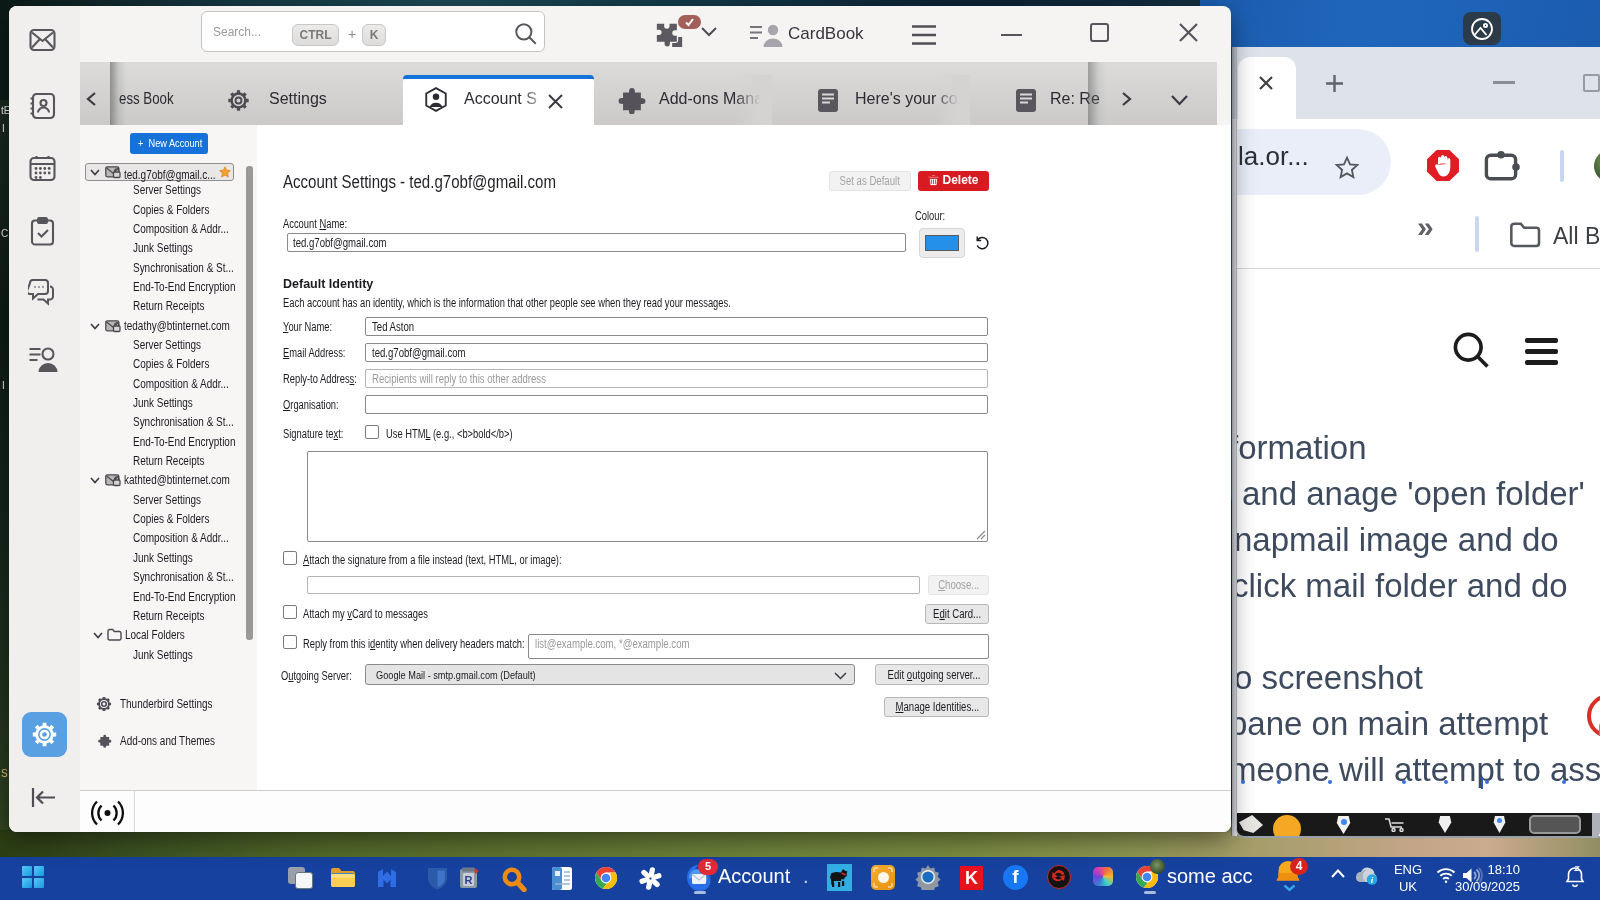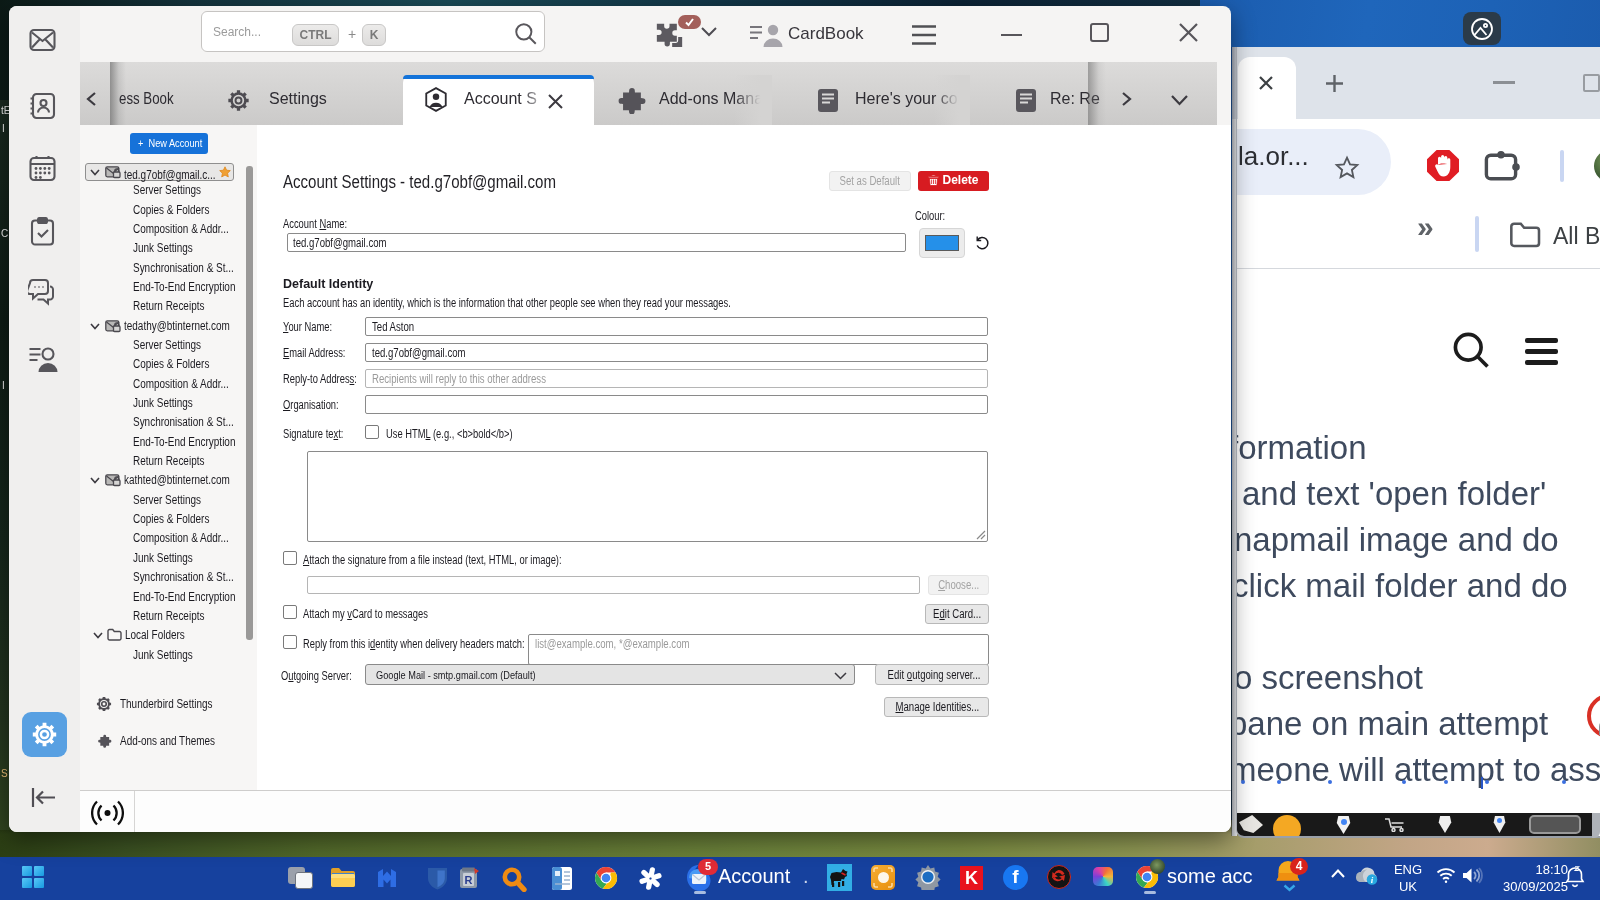--- a/index.html
+++ b/index.html
@@ -79,21 +79,21 @@
   <svg class="a" style="left:212px;top:281px" width="44" height="44" viewBox="0 0 24 24" fill="none" stroke="#1c1c1c" stroke-width="2">
       <circle cx="10.5" cy="10.5" r="7"></circle>
       <path d="M15.7 15.7 L21 21"></path>
     </svg>
   <div class="a" style="left:288px;top:291px;width:33px;height:4.5px;background:#1c1c1c;border-radius:2px"></div>
   <div class="a" style="left:288px;top:302px;width:33px;height:4.5px;background:#1c1c1c;border-radius:2px"></div>
   <div class="a" style="left:288px;top:313px;width:33px;height:4.5px;background:#1c1c1c;border-radius:2px"></div>
 
   <div class="a" style="left:0;top:0;width:364px;font-size:33px;color:#3e4a5e;white-space:nowrap">
     <span class="a" style="left:-8px;top:382px">formation</span>
-    <span class="a" style="left:5px;top:428px">and text 'open folder'</span>
+    <span class="a" style="left:5px;top:428px">and anage 'open folder'</span>
     <span class="a" style="left:-3px;top:474px">napmail image and do</span>
     <span class="a" style="left:-5px;top:520px">click mail folder and do</span>
     <span class="a" style="left:-3px;top:612px">o screenshot</span>
     <span class="a" style="left:-8px;top:658px">pane on main attempt</span>
     <span class="a" style="left:-8px;top:704px">meone will attempt to ass</span>
   </div>
 
   <div class="a" style="left:350px;top:647px;width:44px;height:44px;border-radius:50%;background:#fff;border:4px solid #d93025"></div>
   <div class="a" style="left:362px;top:672px;width:26px;height:16px;background:#8a8f96;border-radius:8px 8px 0 0"></div>
 
@@ -257,21 +257,21 @@
   <div class="a" style="left:1390px;top:4px;width:36px;height:34px;color:#fff;font-size:13px;text-align:center;line-height:17px">ENG<br>UK</div>
   <svg class="a" style="left:1436px;top:10px" width="20" height="16" viewBox="0 0 20 16" fill="none" stroke="#fff" stroke-width="1.9">
       <path d="M1.5 5.5 a12.5 12.5 0 0 1 17 0 M4.3 8.8 a8.5 8.5 0 0 1 11.4 0 M7.1 12 a4.5 4.5 0 0 1 5.8 0"></path>
       <circle cx="10" cy="14.8" r="1.2" fill="#fff" stroke="none"></circle>
     </svg>
   <svg class="a" style="left:1462px;top:10px" width="22" height="17" viewBox="0 0 22 17">
       <path d="M1 6 h3.5 L9.5 1.5 V15.5 L4.5 11 H1 Z" fill="#fff"></path>
       <path d="M12 5 a4.5 4.5 0 0 1 0 7 M14.5 2.5 a8 8 0 0 1 0 12" stroke="#ffffff88" stroke-width="1.8" fill="none"></path>
       <path d="M17 1 a11 11 0 0 1 0 15" stroke="#ffffff44" stroke-width="1.8" fill="none"></path>
     </svg>
-  <div class="a" style="left:1492px;top:4px;width:76px;height:34px;color:#fff;font-size:13px;text-align:right;line-height:17px">18:10<br>30/09/2025</div>
+  <div class="a" style="left:1444px;top:4px;width:76px;height:34px;color:#fff;font-size:13px;text-align:right;line-height:17px">18:10<br>30/09/2025</div>
   <svg class="a" style="left:1564px;top:9px" width="22" height="23" viewBox="0 0 22 23" fill="none" stroke="#fff" stroke-width="1.6">
       <path d="M11 2 a6.5 6.5 0 0 1 6.5 6.5 V13 l1.5 2.5 H3 L4.5 13 V8.5 A6.5 6.5 0 0 1 11 2 Z M8.5 18.5 a2.6 2.6 0 0 0 5 0"></path>
       <path d="M12 5 h5 l-5 5 h5" stroke-width="1.4" fill="none" transform="translate(2 -3) scale(.75)"></path>
     </svg>
 </div>
 
 <div class="a" id="tb" style="left:9px;top:6px;width:1222px;height:826px;background:#f5f4f3;border-radius:8px;box-shadow:0 8px 24px rgba(0,0,0,.45);overflow:hidden">
 
   <div class="a" style="left:192px;top:5px;width:344px;height:41px;background:#fff;border:1px solid #c6c4c2;border-radius:6px">
     <span class="a" style="left:11px;top:13px;font-size:12px;color:#9b9b9b">Search...</span>
@@ -529,21 +529,21 @@
     </div>
     <div class="a" style="left:26px;top:426px;width:14px;height:14px;border:1.4px solid #7a7a7a;border-radius:2px;background:#fff"></div>
     <div class="a sx" style="left:46px;top:428px"><u>A</u>ttach the signature from a file instead (text, HTML, or image):</div>
     <div class="a" style="left:50px;top:451px;width:613px;height:18px;border:1px solid #b5b5b5;border-radius:2px"></div>
     <div class="a" style="left:671px;top:450px;width:61px;height:20px;background:#f2f2f2;border:1px solid #e4e4e4;border-radius:3px;color:#a3a3a3;text-align:center;line-height:19px;white-space:nowrap"><span class="sc"><u>C</u>hoose...</span></div>
     <div class="a" style="left:26px;top:480px;width:14px;height:14px;border:1.4px solid #7a7a7a;border-radius:2px;background:#fff"></div>
     <div class="a sx" style="left:46px;top:482px">Attach my <u>v</u>Card to messages</div>
     <div class="a" style="left:668px;top:479px;width:64px;height:20px;background:#e8e8e8;border:1px solid #b8b8b8;border-radius:3px;text-align:center;line-height:19px;white-space:nowrap"><span class="sc">E<u>d</u>it Card...</span></div>
     <div class="a" style="left:26px;top:510px;width:14px;height:14px;border:1.4px solid #7a7a7a;border-radius:2px;background:#fff"></div>
     <div class="a sx" style="left:46px;top:512px">Reply from this i<u>d</u>entity when delivery headers match:</div>
-    <div class="a" style="left:271px;top:509px;width:461px;height:31px;border:1px solid #8a8a8a;border-radius:2px;line-height:18px;color:#9a9a9a"><span class="sc" style="margin-left:6px;transform-origin:0 50%">list@example.com, *@example.com</span></div>
+    <div class="a" style="left:271px;top:509px;width:461px;height:25px;border:1px solid #8a8a8a;border-radius:2px;line-height:18px;color:#9a9a9a"><span class="sc" style="margin-left:6px;transform-origin:0 50%">list@example.com, *@example.com</span></div>
     <div class="a sx" style="left:24px;top:544px">O<u>u</u>tgoing Server:</div>
     <div class="a" style="left:108px;top:539px;width:490px;height:21px;background:#e4e4e4;border:1px solid #8a8a8a;border-radius:3px;line-height:20px"><span class="sc" style="margin-left:10px;transform-origin:0 50%;font-size:11.5px">Google Mail - smtp.gmail.com (Default)</span>
       <svg class="a" style="left:468px;top:7px" width="13" height="8" viewBox="0 0 13 8" stroke="#3c3a40" stroke-width="1.5" fill="none">
           <path d="M1 1 L6.5 6.5 L12 1"></path>
         </svg>
     </div>
     <div class="a" style="left:618px;top:539px;width:114px;height:21px;background:#e8e8e8;border:1px solid #b8b8b8;border-radius:3px;text-align:center;line-height:20px;white-space:nowrap"><span class="sc">Edit <u>o</u>utgoing server...</span></div>
     <div class="a" style="left:627px;top:572px;width:105px;height:20px;background:#e8e8e8;border:1px solid #b8b8b8;border-radius:3px;text-align:center;line-height:19px;white-space:nowrap"><span class="sc"><u>M</u>anage Identities...</span></div>
   </div>
 

